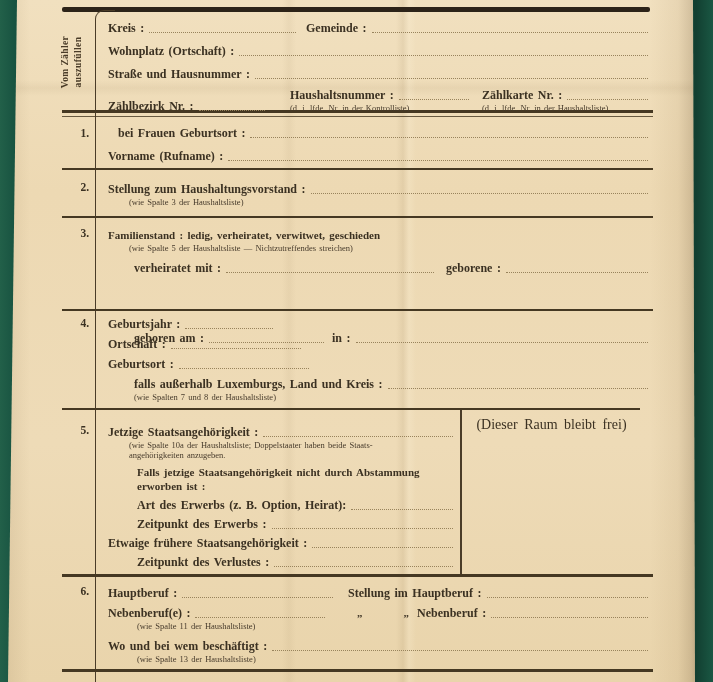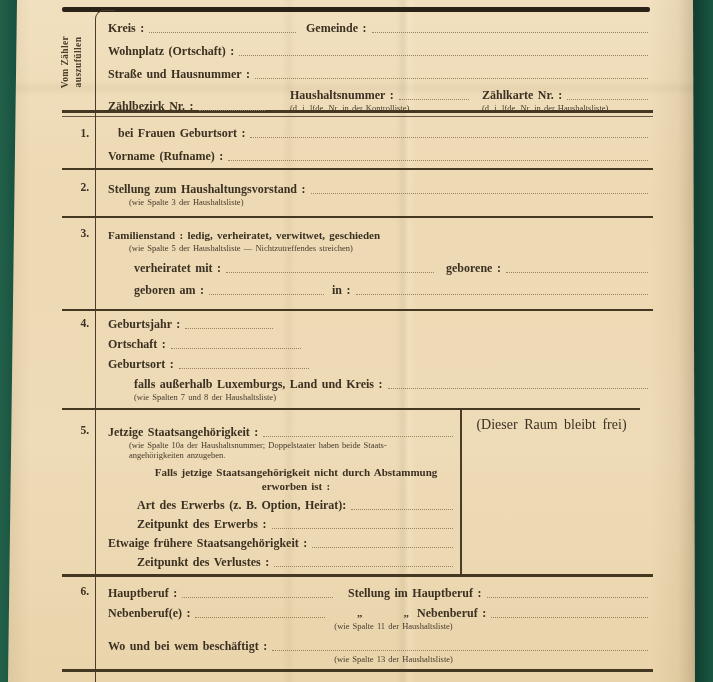--- a/index.html
+++ b/index.html
@@ -55,22 +55,22 @@
   .lbl { font-weight:700; font-size:12px; line-height:14px; white-space:nowrap; word-spacing:1.5px; }
   .leader { flex:1 1 auto; border-bottom:1.3px dotted #98835c; margin:0 2px 2.5px 5px; min-width:12px; }
   .pair { display:flex; align-items:flex-end; flex:0 0 auto; }
   .p190{ width:190px; } .p194{ width:194px; } .p302{ width:302px; } .p192{ width:192px; }
   .p227{ width:227px; } .p219{ width:219px; }
   .w66 { flex:0 0 66px; }  .w70 { flex:0 0 70px; }
   .w88 { flex:0 0 88px; }  .w130{ flex:0 0 130px; }
   .g182{ width:182px; } .g192{ width:192px; } .gflex{ flex:1; }
   .grp { display:flex; flex-direction:column;justify-content:center; }
   .note { font-size:8.5px; line-height:10px; font-weight:400; word-spacing:1px; color:#463a2b; }
-  .ind1 { margin-left:21px; } .ind2 { margin-left:26px; } .ind3 { margin-left:29px;text-align:center; }
-  .gap8 { margin-left:8px; } .gap10{ margin-left:10px; } .gap13{ margin-left:13px; } .gap6{ margin-left:6px; }
+  .ind1 { margin-left:21px; } .ind2 { margin-left:26px; } .ind3 { margin-left:29px; }
+  .gap8 { margin-left:8px; } .gap10{ margin-left:10px; } .gap13{ margin-left:13px; } .gap6{ margin-left:6px;margin-top:48px; }
   .mb9 { margin-bottom:9px; } .mb7 { margin-bottom:7px; } .mt5 { margin-top:5px; }
   .mt6 { margin-top:6px; } .mt8 { margin-top:8px; } .mt1 { margin-top:1px; }
   .boldline { font-weight:700; font-size:11px; line-height:14px; word-spacing:1.5px; }
 
   .vnote { position:absolute; left:-36px; top:47px; width:96px; height:30px;
            transform:rotate(-90deg); text-align:center;
            font-size:9.5px; font-weight:700; line-height:12.5px; letter-spacing:.4px; color:#4a3c28; }
 
   #s5line { position:absolute; left:398px; top:410px; width:1.6px; height:164px; background:#4a3c28; }
   #s5free { position:absolute; left:399px; top:417px; width:181px; text-align:center;
@@ -209,21 +209,21 @@
         <span class="leader"></span>
       </div>
       <div class="note ind2 mt1">(wie Spalten 7 und 8 der Haushaltsliste)</div>
     </div>
 
     <div class="content" id="s5l">
       <div class="row">
         <span class="lbl">Jetzige Staatsangehörigkeit :</span>
         <span class="leader"></span>
       </div>
-      <div class="note ind1 mt1">(wie Spalte 10a der Haushaltsnummer; Doppelstaater haben beide Staats-</div>
+      <div class="note ind1 mt1">(wie Spalte 10a der Haushaltsliste; Doppelstaater haben beide Staats-</div>
       <div class="note ind1">angehörigkeiten anzugeben.</div>
       <div class="boldline ind3 mt5">Falls jetzige Staatsangehörigkeit nicht durch Abstammung</div>
       <div class="boldline ind3">erworben ist :</div>
       <div class="row mt5 ind3">
         <span class="lbl">Art des Erwerbs (z. B. Option, Heirat):</span>
         <span class="leader"></span>
       </div>
       <div class="row mt5 ind3">
         <span class="lbl">Zeitpunkt des Erwerbs :</span>
         <span class="leader"></span>

